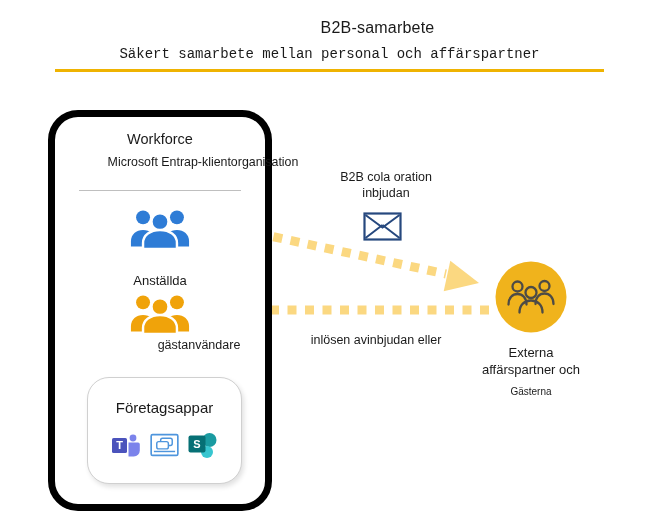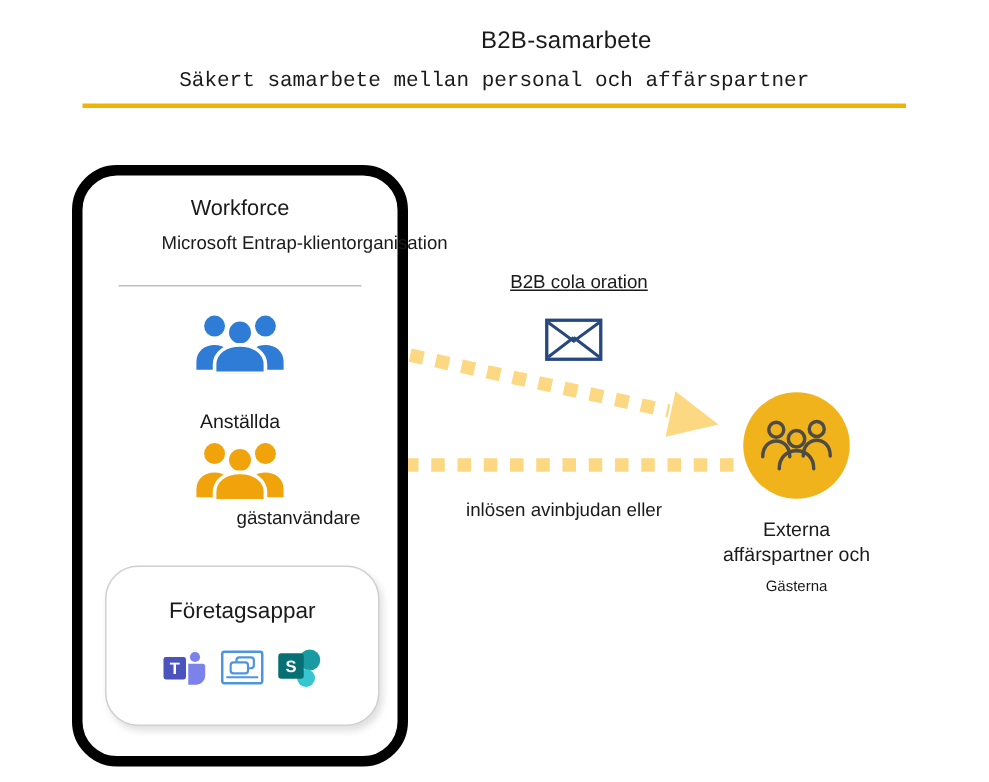--- a/index.html
+++ b/index.html
@@ -16,28 +16,28 @@
           border:7px solid #000000;border-radius:30px;background:#fff;}
   .wf-title{top:14px;left:0;width:100%;font-size:14.5px;}
   .wf-sub{top:38px;left:0;width:100%;font-size:12.4px;white-space:nowrap;margin-left:43px;}
   .wf-divider{top:73px;left:24px;right:24px;border-top:1px solid #BFBFBF;height:0;}
   .icon-center{left:0;right:0;margin:0 auto;display:block;}
   .emp-icon{top:91px;}
   .emp-label{top:136px;left:0;width:100%;font-size:13px;margin-top:20px;}
   .guest-icon{top:176px;}
   .guest-label{top:221px;left:0;width:100%;font-size:12.5px;padding-left:39px;}
 
-  .apps-box{top:260px;left:15px;width:183px;height:107px;box-sizing:border-box;
+  .apps-box{top:260px;left:32px;width:155px;height:107px;box-sizing:border-box;
             border:1.5px solid #D0D0D0;border-radius:22px;background:#fff;
             box-shadow:2px 3px 5px rgba(0,0,0,.12);}
   .apps-title{top:21px;left:0;width:100%;font-size:15px;}
   .apps-row{top:53px;left:0;right:0;display:flex;justify-content:center;
             align-items:center;gap:9px;}
 
-  .invite-text{top:180px;left:301px;width:170px;font-size:12.5px;line-height:16px;text-decoration:underline;}
+  .invite-text{top:169px;left:301px;width:170px;font-size:12.5px;line-height:16px;}
   .envelope{top:212px;left:363px;}
 
   .redeem-text{top:332px;left:276px;width:200px;font-size:12.5px;line-height:17px;}
 
   .ext-circle{top:258px;left:492px;}
   .ext-label{top:344px;left:456px;width:150px;font-size:13px;line-height:17px;}
   .ext-line3{font-size:10px;margin-top:5px;}
 
   .arrows{top:0;left:0;pointer-events:none;}
 </style>
@@ -114,20 +114,21 @@
           <rect x="0.5" y="4.5" width="17" height="17" rx="2" fill="#067075"></rect>
           <text x="9" y="17.3" text-anchor="middle" font-size="11" font-weight="bold" fill="#ffffff" font-family="Liberation Sans, sans-serif">S</text>
         </svg>
 
       </div>
     </div>
   </div>
 
   <div class="abs ctr invite-text">
     <div>B2B cola oration</div>
+    <div>inbjudan</div>
   </div>
   <svg class="abs envelope" width="39" height="29" viewBox="0 0 39 29">
     <rect x="1.5" y="1.5" width="36" height="26" fill="#ffffff" stroke-width="2.2" stroke="#26487E"></rect>
     <path d="M2.5 3 L19.5 15.5 L36.5 3" fill="none" stroke-width="2" stroke="#26487E"></path>
     <path d="M2.5 26 L19.5 13 M36.5 26 L19.5 13" fill="none" stroke-width="2" stroke="#26487E"></path>
   </svg>
 
   <div class="abs ctr redeem-text">
     <div>inlösen avinbjudan eller</div>
   </div>

